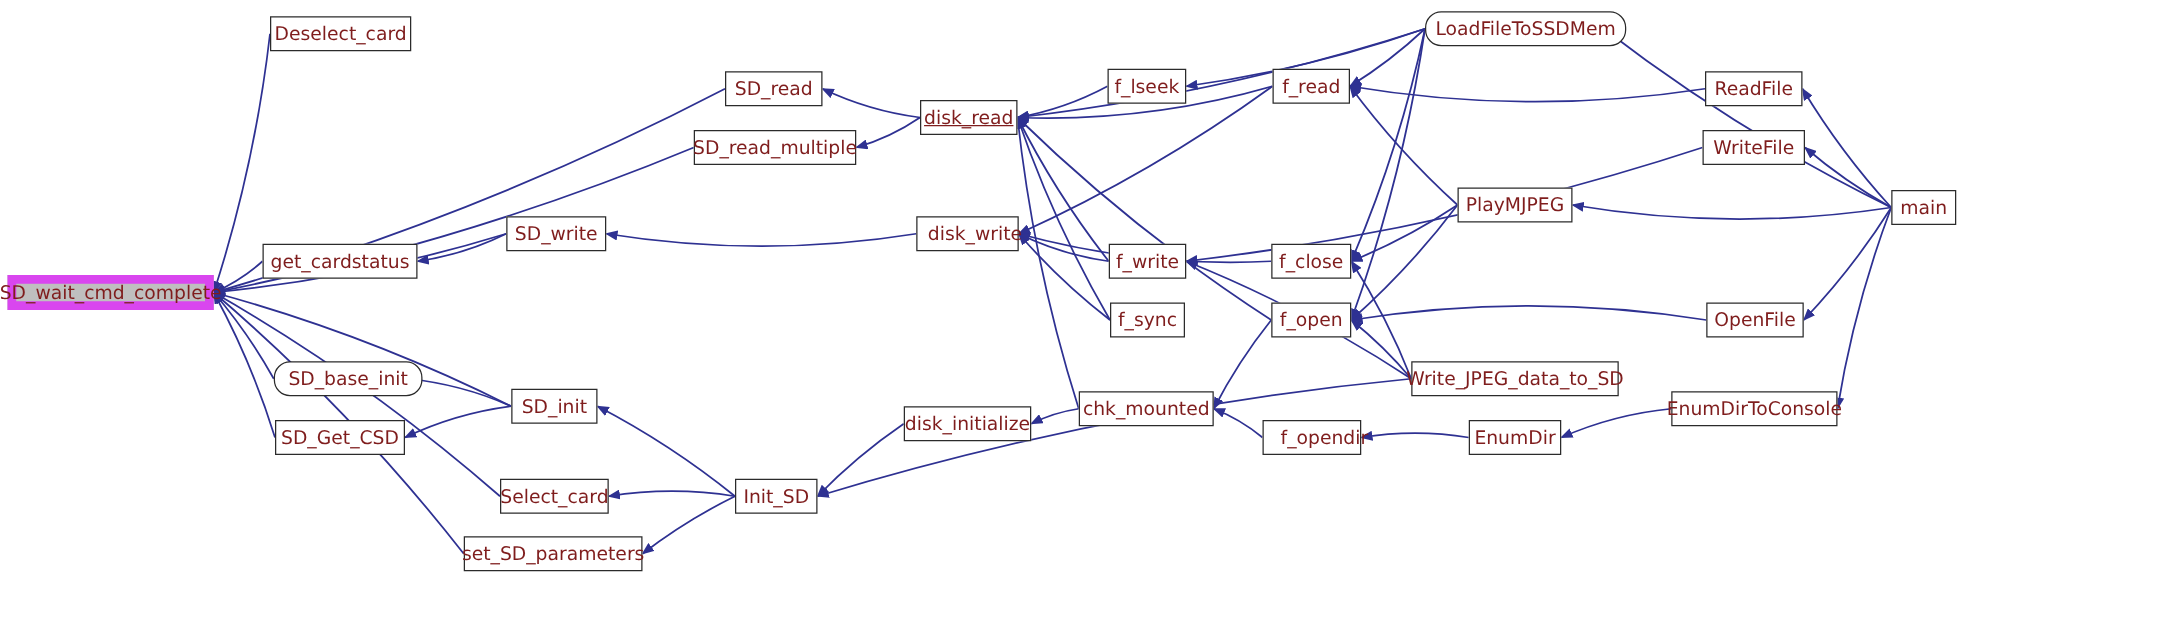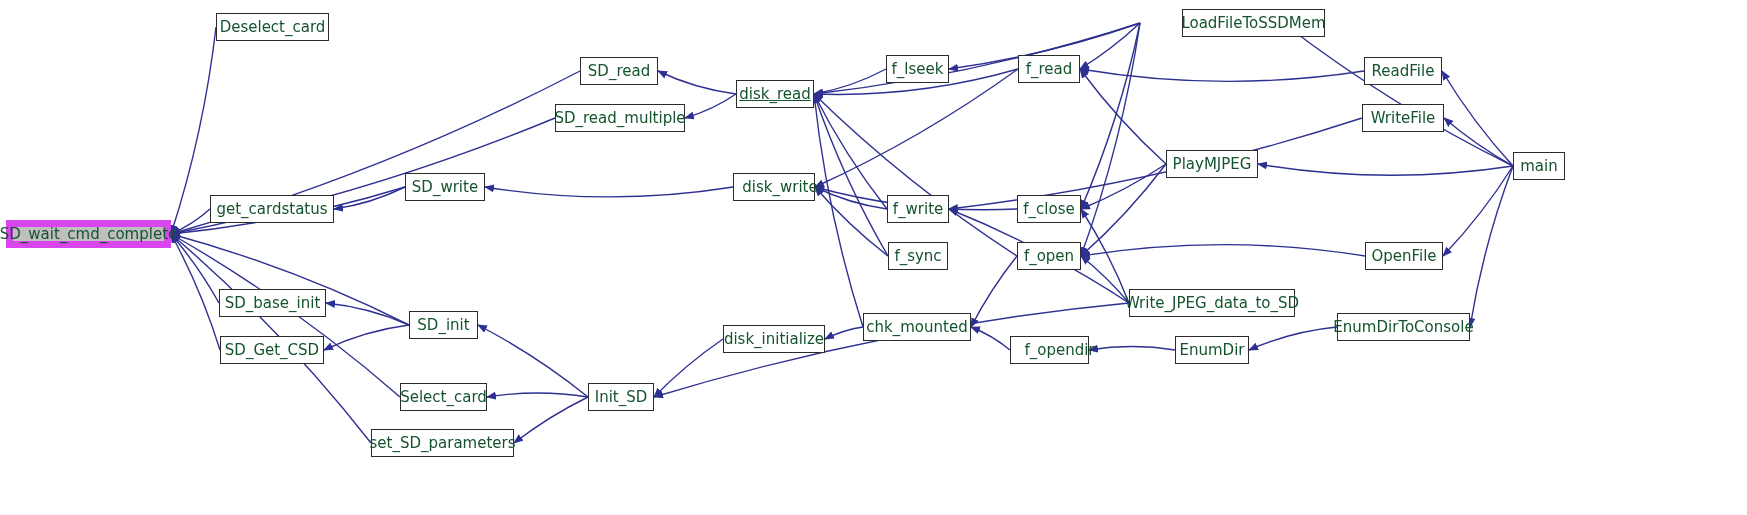--- a/index.html
+++ b/index.html
@@ -9,21 +9,21 @@
     background:#ffffff;
     font-family:"DejaVu Sans","Liberation Sans",sans-serif;
     overflow:hidden;
   }
   svg#edges{position:absolute;left:0;top:0;width:1747px;height:515px;}
   .node{
     position:absolute;
     box-sizing:border-box;
     border:1px solid #2b2b2b;
     background:#ffffff;
-    color:#14532d;
+    color:#7f1d1d;
     font-size:15px;
     line-height:1;
     display:flex;
     align-items:center;
     justify-content:center;
     white-space:nowrap;
     letter-spacing:0px;
   }
   .node.current{
     background:#bfbfbf;
@@ -103,21 +103,21 @@
   <div id="node-layer">
       <div class="node current" style="left: 6px; top: 220px; width: 165px; height: 28px;">
         <span>SD_wait_cmd_complete</span>
       </div>
       <div class="node" style="left: 216px; top: 13px; width: 113px; height: 28px;">
         <span>Deselect_card</span>
       </div>
       <div class="node" style="left: 210px; top: 195px; width: 124px; height: 28px;">
         <span>get_cardstatus</span>
       </div>
-      <div class="node" style="left: 219px; top: 289px; width: 107px; height: 28px;">
+      <div class="node" style="left: 219px; top: 289px; width: 119px; height: 28px; border-radius: 13px;">
         <span>SD_base_init</span>
       </div>
       <div class="node" style="left: 220px; top: 336px; width: 104px; height: 28px;">
         <span>SD_Get_CSD</span>
       </div>
       <div class="node" style="left: 400px; top: 383px; width: 87px; height: 28px;">
         <span>Select_card</span>
       </div>
       <div class="node" style="left: 371px; top: 429px; width: 143px; height: 28px;">
         <span>set_SD_parameters</span>
@@ -163,21 +163,21 @@
       </div>
       <div class="node" style="left: 1017px; top: 195px; width: 64px; height: 28px;">
         <span>f_close</span>
       </div>
       <div class="node" style="left: 1017px; top: 242px; width: 64px; height: 28px;">
         <span>f_open</span>
       </div>
       <div class="node" style="left: 1010px; top: 336px; width: 79px; height: 28px; padding-left: 20px;">
         <span>f_opendir</span>
       </div>
-      <div class="node" style="left: 1182px; top: 9px; width: 143px; height: 28px;">
+      <div class="node" style="left: 1140px; top: 9px; width: 161px; height: 28px; border-radius: 13px;">
         <span>LoadFileToSSDMem</span>
       </div>
       <div class="node" style="left: 1166px; top: 150px; width: 92px; height: 28px;">
         <span>PlayMJPEG</span>
       </div>
       <div class="node" style="left: 1129px; top: 289px; width: 166px; height: 28px;">
         <span>Write_JPEG_data_to_SD</span>
       </div>
       <div class="node" style="left: 1175px; top: 336px; width: 74px; height: 28px;">
         <span>EnumDir</span>

